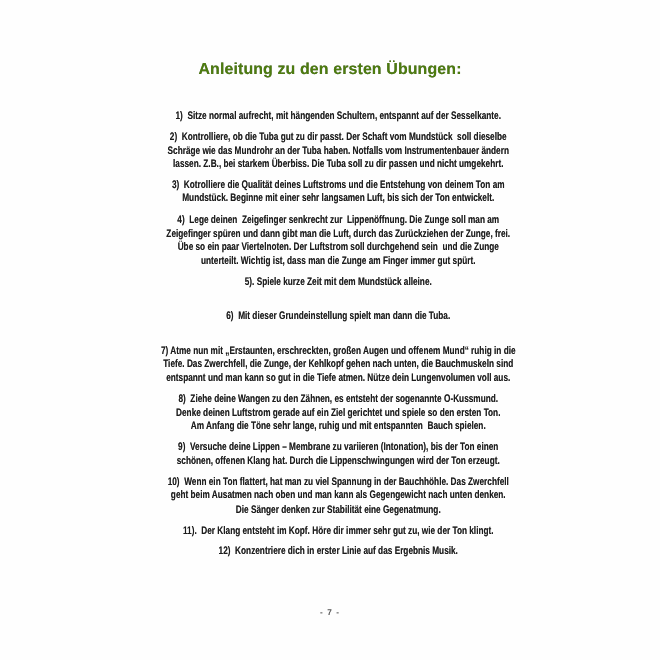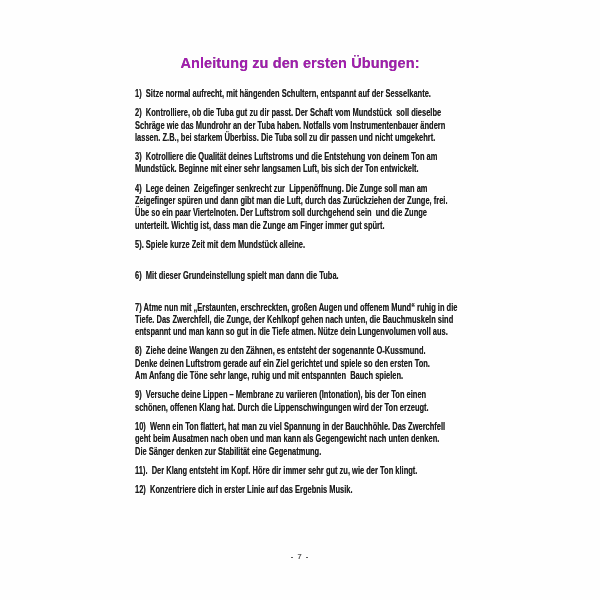--- a/index.html
+++ b/index.html
@@ -17,29 +17,30 @@
   }
   .title {
     position: absolute;
     top: 55px;
     left: 0;
     width: 600px;
     margin: 0;
     text-align: center;
     font-size: 14.5px;
     font-weight: bold;
-    color: #a21caf;
+    color: #4d7c0f;
     letter-spacing: 0.1px;
     text-shadow: 0 0 0.5px rgba(20,20,20,0.55);
   }
   .items {
     position: absolute;
-    top: 88px;
+    top: 100px;
     left: 135px;
     width: 460px;
+    text-align: center;
   }
   .item {
     margin: 0 0 7px 0;
     transform: scaleX(0.75);
     transform-origin: 0 0;
   }
   
   .item:nth-child(6), .item:nth-child(7) {
     margin-top: 19px;
   }

